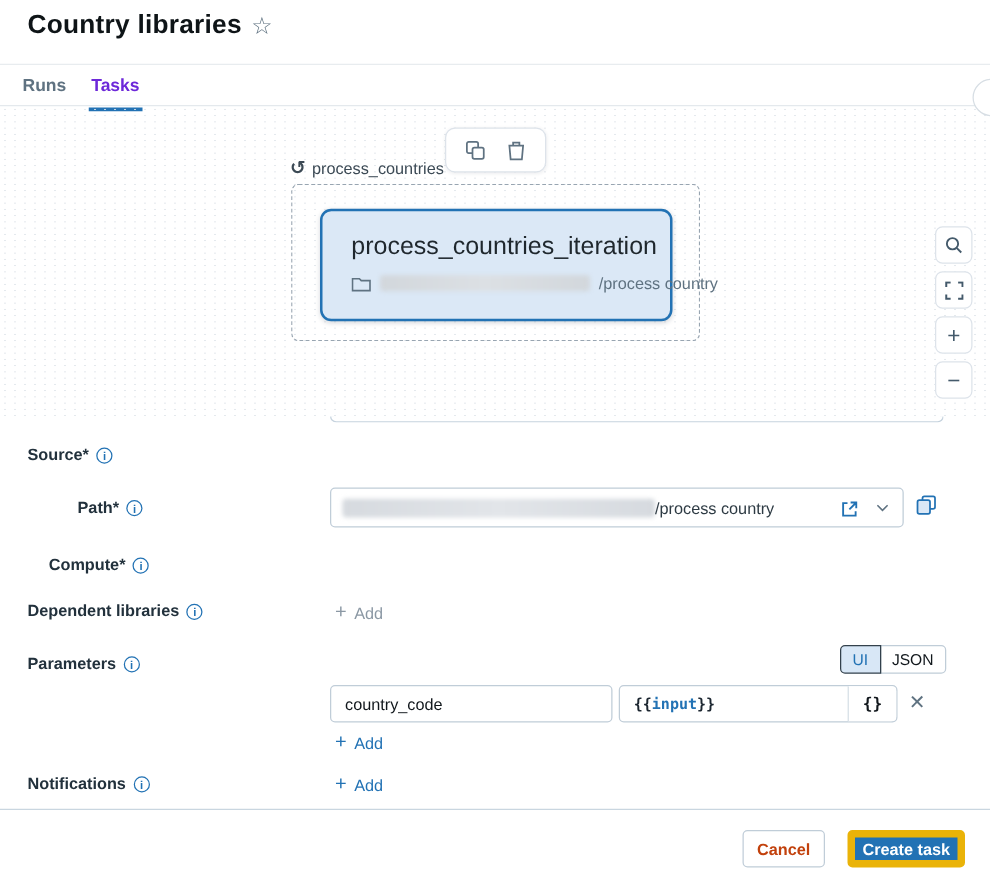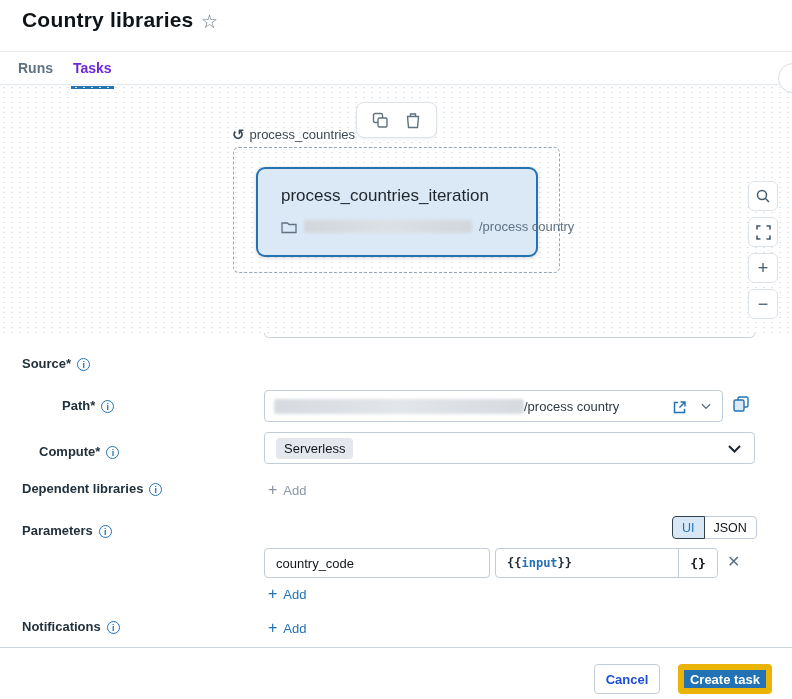--- a/index.html
+++ b/index.html
@@ -30,21 +30,21 @@
 
   .loop-badge { position:absolute; left:232px; top:42px; display:flex; align-items:center; gap:5px;
     color:#3C4A55; font-size:13px; cursor:pointer; }
   .loop-glyph { font-size:15px; font-weight:700; line-height:1; color:#3C4A55; }
 
   .foreach-outline { position:absolute; left:233px; top:62px; width:327px; height:126px;
     border:1px dashed #98A5B1; border-radius:6px; }
 
   .task-node { position:absolute; left:256px; top:82px; width:282px; height:90px; background:#DBE8F6;
     border:2px solid #2272B4; border-radius:9px; box-shadow:0 1px 4px rgba(20,40,60,.18); cursor:pointer; }
-  .node-title { position:absolute; left:23px; top:17px; font-size:17px; color:#1F272D; }
+  .node-title { position:absolute; left:23px; top:17px; font-size:20px; color:#1F272D; }
   .node-sub { position:absolute; left:23px; top:50px; display:flex; align-items:center; gap:7px; }
   .node-redacted { width:168px; height:13px; background:linear-gradient(90deg,#D2D7DC,#DCE0E4,#D2D7DC); border-radius:3px; filter:blur(1.5px); }
   .node-path-suffix { font-size:13px; color:#5F7281; white-space:nowrap; }
 
   .canvas-controls { position:absolute; right:14px; top:96px; display:flex; flex-direction:column; gap:6px; }
   .ctl-btn { width:30px; height:30px; background:#fff; border:1px solid #DDE3EA; border-radius:6px; cursor:pointer;
     display:flex; align-items:center; justify-content:center; color:#445A6B; font-size:18px; }
 
   
   .form-label { position:absolute; left:22px; font-size:13px; font-weight:600; color:#22313C; display:flex; align-items:flex-end; gap:6px; }
@@ -88,21 +88,21 @@
     font-family:"DejaVu Sans Mono","Liberation Mono",monospace; font-size:12px; font-weight:700; }
   .tok-brace { color:#1C2630; }
   .tok-name { color:#2272B4; }
   .brace-btn { width:39px; border:none; border-left:1px solid #C0CDD8; background:#fff; border-radius:0 4px 4px 0;
     font-size:13px; font-weight:700; color:#11171C; cursor:pointer; font-family:"DejaVu Sans Mono","Liberation Mono",monospace; }
   .remove-param-btn { position:absolute; left:727px; top:552px; background:none; border:none; color:#5F7281; font-size:16px; cursor:pointer; }
 
   
   .footer-divider { position:absolute; left:0; top:647px; width:792px; height:1px; background:#C9D6E0; }
   .cancel-btn { position:absolute; left:594px; top:664px; width:66px; height:30px; background:#fff; border:1px solid #C0CDD8;
-    border-radius:4px; font-size:13px; font-weight:600; color:#1d4ed8; cursor:pointer; font-family:inherit; }
+    border-radius:4px; font-size:13px; font-weight:600; color:#c2410c; cursor:pointer; font-family:inherit; }
   .create-btn { position:absolute; left:678px; top:664px; width:94px; height:30px; background:#2272B4; border:6px solid #eab308;
     border-radius:4px; font-size:13px; font-weight:600; color:#fff; cursor:pointer; font-family:inherit; }
 
   svg { display:block; }
 </style>
 </head>
 <body>
 
 <div id="app">
 
@@ -216,28 +216,20 @@
         <rect x="2" y="5" width="10" height="11" rx="1.5"></rect>
         <path d="M6 5 V3.5 a1.5 1.5 0 0 1 1.5 -1.5 h7 a1.5 1.5 0 0 1 1.5 1.5 v7 a1.5 1.5 0 0 1 -1.5 1.5 H12" fill="none"></path>
       </svg>
     </span>
   </button>
 
   <div class="form-label" style="top:444px;margin-left:17px;">
     <span>Compute*</span>
     <button class="info-icon">i</button>
   </div>
-  <div class="field-box select-compute">
-    <span class="compute-tag">Serverless</span>
-    <span class="chev" style="right:13px;">
-      <svg width="13" height="8" viewBox="0 0 13 8" fill="none" stroke="#1C2630" stroke-width="2">
-          <path d="M1 1 l5.5 5.5 L12 1"></path>
-        </svg>
-    </span>
-  </div>
 
   <div class="form-label" style="top:481px;">
     <span>Dependent libraries</span>
     <button class="info-icon">i</button>
   </div>
   <button class="add-btn add-gray" style="left:268px; top:482px;">
     <span class="add-plus">+</span>
     <span>Add</span>
   </button>
 

